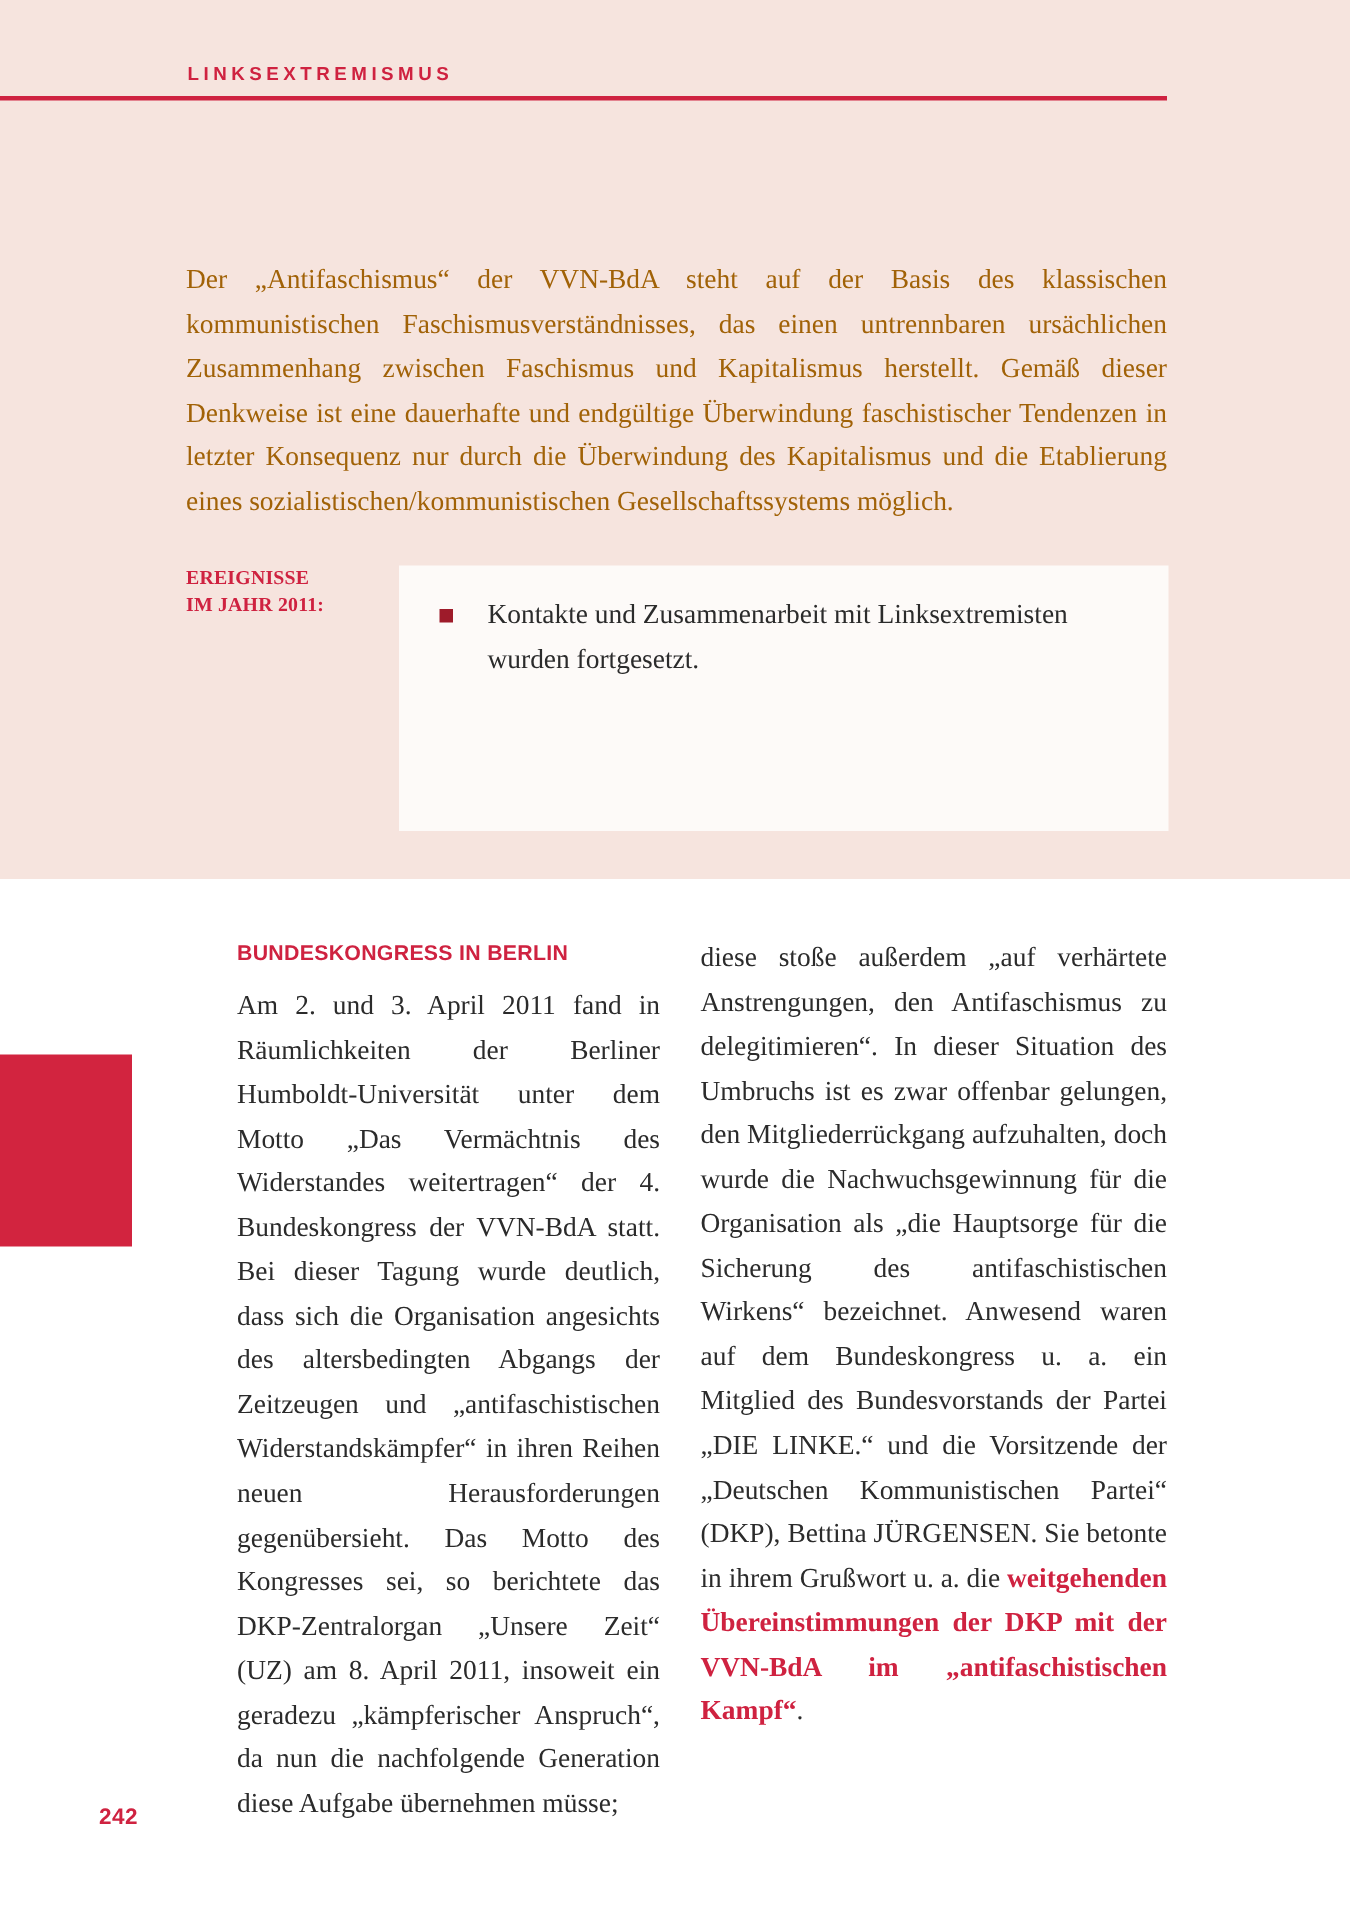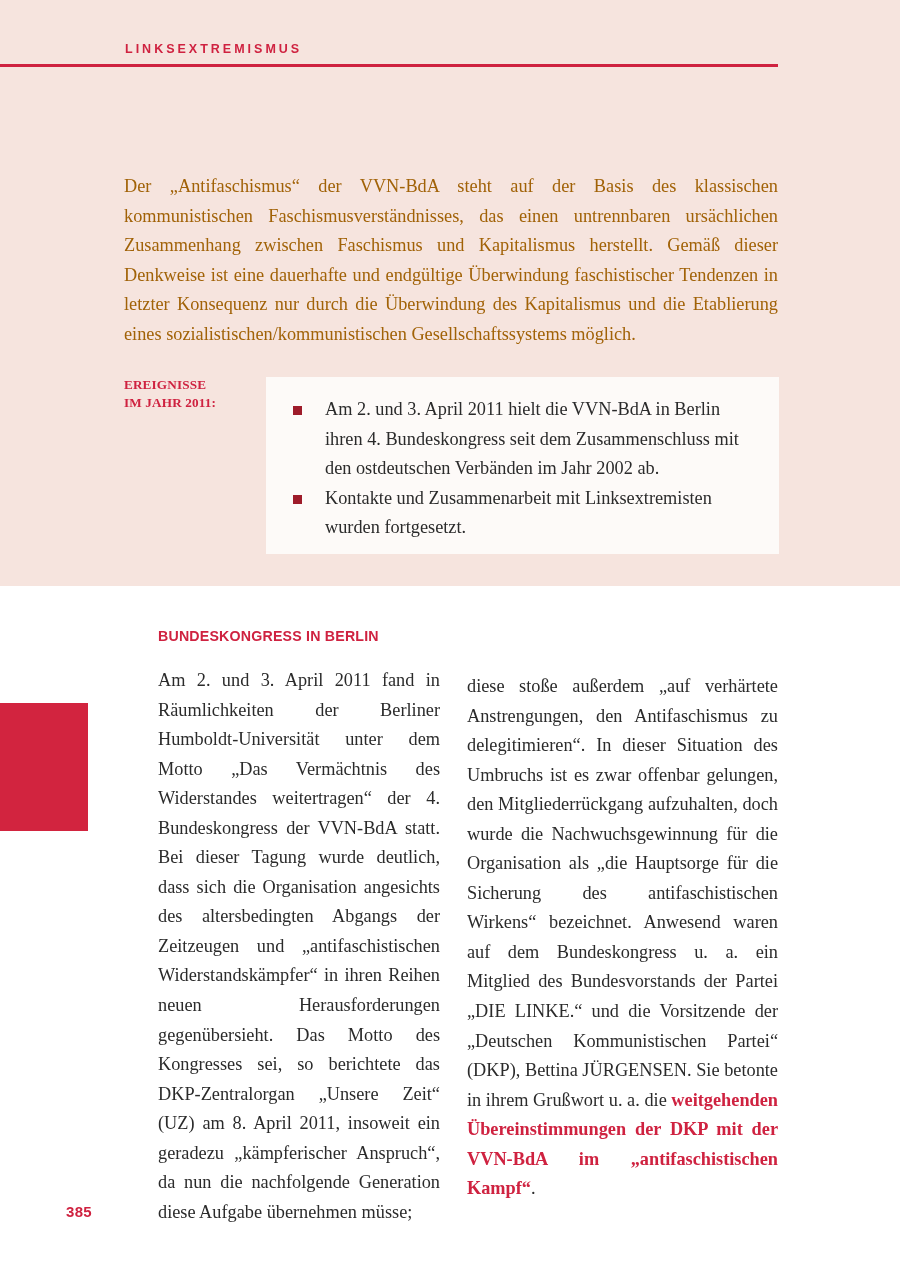--- a/index.html
+++ b/index.html
@@ -148,33 +148,32 @@
     line-height: 22px;
     letter-spacing: 0.2px;
   }
   .sec-title {
     font-family: "Liberation Sans", sans-serif;
     font-weight: bold;
     font-size: 14.2px;
     color: #cf2240;
     line-height: 25px;
     letter-spacing: 0.2px;
-    margin-bottom: 17px;
+    margin-bottom: 7px;
   }
   .body-col {
     font-family: "Liberation Serif", serif;
     font-size: 18.3px;
     line-height: 29.55px;
     color: #2b2b2b;
     text-align: justify;
     text-justify: inter-word;
   }
   .body-col.right-col {
     text-align: justify;
-    margin-top: 48px;
   }
   .hl-red {
     color: #cf2240;
     font-weight: bold;
   }
 
   
   .page-num {
     position: absolute;
     left: 66px;
@@ -198,35 +197,31 @@
 
 <div class="intro">Der „Antifaschismus“ der VVN-BdA steht auf der Basis des klassischen kommunistischen Faschismusverständnisses, das einen untrennbaren ursächlichen Zusammenhang zwischen Faschismus und Kapitalismus herstellt. Gemäß dieser Denkweise ist eine dauerhafte und endgültige Überwindung faschistischer Tendenzen in letzter Konsequenz nur durch die Überwindung des Kapitalismus und die Etablierung eines sozialistischen/kommunistischen Gesellschaftssystems möglich.</div>
 
 <div class="events-label">
   <span>EREIGNISSE</span><br>
   <span>IM JAHR 2011:</span>
 </div>
 
 <div class="events-box">
   <ul class="events-list">
-    <li>
-      <span class="bullet-square"></span>
-      <span>Am 2. und 3. April 2011 hielt die VVN-BdA in Berlin ihren 4. Bundeskongress seit dem Zusammenschluss mit den ostdeutschen Verbänden im Jahr 2002 ab.</span>
-    </li>
     <li>
       <span class="bullet-square"></span>
       <span>Kontakte und Zusammenarbeit mit Linksextremisten wurden fortgesetzt.</span>
     </li>
   </ul>
 </div>
 
 <div class="margin-tab"></div>
 
 <div class="col-left">
   <div class="sec-title">BUNDESKONGRESS IN BERLIN</div>
   <div class="body-col">Am 2. und 3. April 2011 fand in Räumlichkeiten der Berliner Humboldt-Universität unter dem Motto „Das Vermächtnis des Widerstandes weitertragen“ der 4. Bundeskongress der VVN-BdA statt. Bei dieser Tagung wurde deutlich, dass sich die Organisation angesichts des altersbedingten Abgangs der Zeitzeugen und „antifaschistischen Widerstandskämpfer“ in ihren Reihen neuen Herausforderungen gegenübersieht. Das Motto des Kongresses sei, so berichtete das DKP-Zentralorgan „Unsere Zeit“ (UZ) am 8. April 2011, insoweit ein geradezu „kämpferischer Anspruch“, da nun die nachfolgende Generation diese Aufgabe übernehmen müsse;</div>
 </div>
 
 <div class="col-right">
   <div class="body-col right-col"><span>diese stoße außerdem „auf verhärtete Anstrengungen, den Antifaschismus zu delegitimieren“. In dieser Situation des Umbruchs ist es zwar offenbar gelungen, den Mitgliederrückgang aufzuhalten, doch wurde die Nachwuchsgewinnung für die Organisation als „die Hauptsorge für die Sicherung des antifaschistischen Wirkens“ bezeichnet. Anwesend waren auf dem Bundeskongress u. a. ein Mitglied des Bundesvorstands der Partei „DIE LINKE.“ und die Vorsitzende der „Deutschen Kommunistischen Partei“ (DKP), Bettina JÜRGENSEN. Sie betonte in ihrem Grußwort u. a. die </span><span class="hl-red">weitgehenden Übereinstimmungen der DKP mit der VVN-BdA im „antifaschistischen Kampf“</span><span>.</span></div>
 </div>
 
-<div class="page-num">385</div>
+<div class="page-num">242</div>
 
 </body></html>

